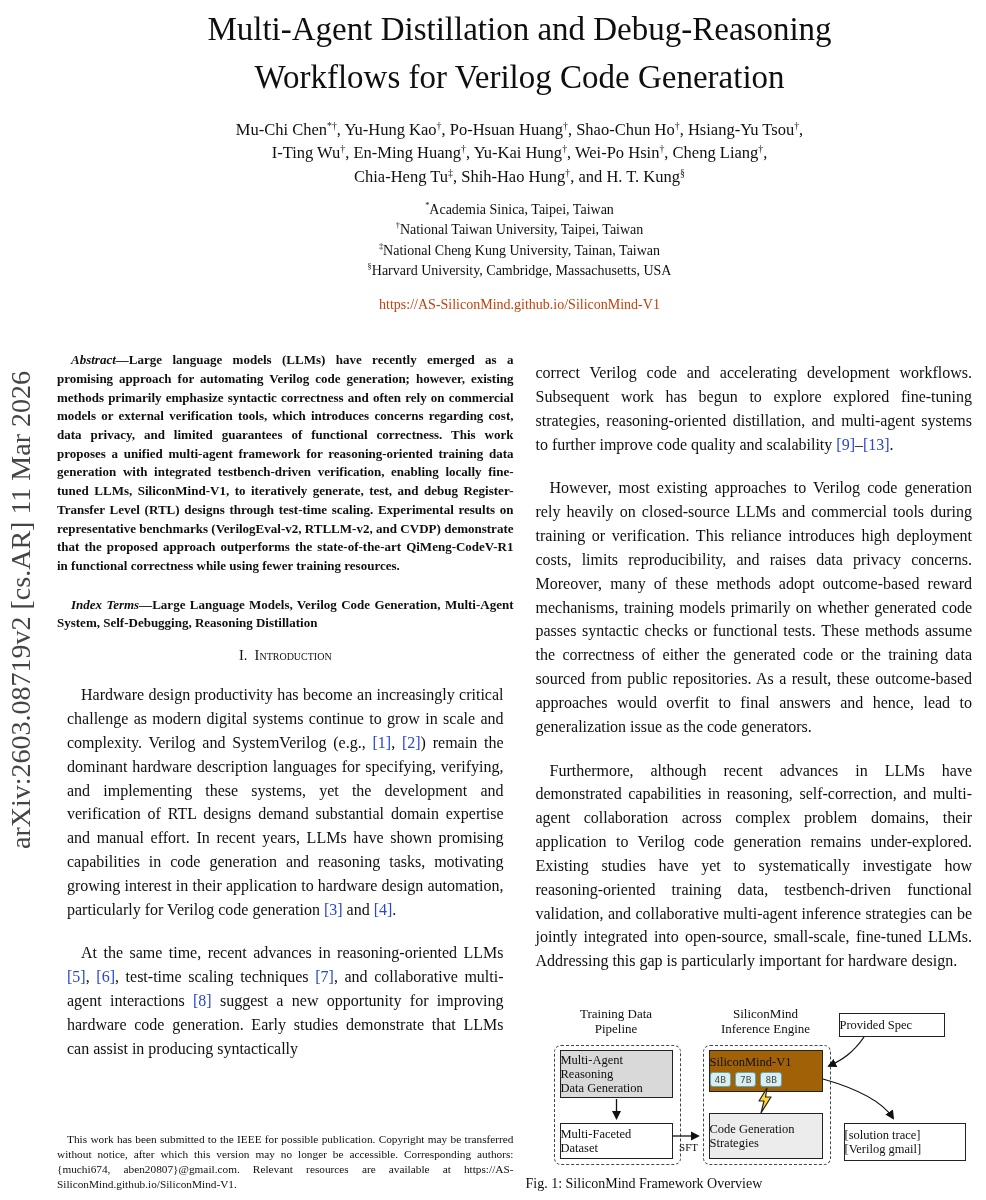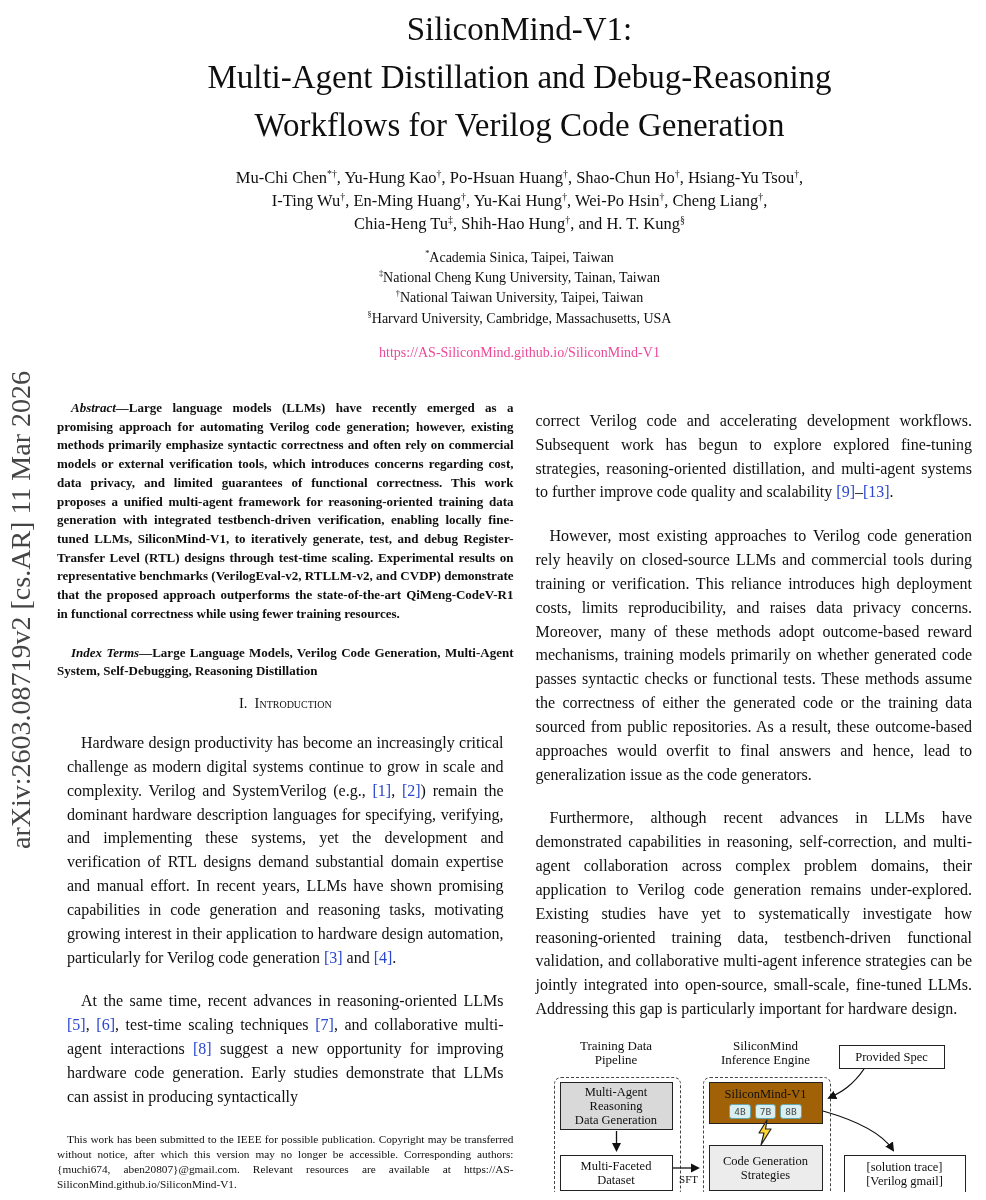--- a/index.html
+++ b/index.html
@@ -8,73 +8,72 @@
         padding:6px 4px 8px 57px;box-sizing:border-box;}
   
   .watermark{position:absolute;left:-298px;top:593px;width:640px;height:34px;transform:rotate(-90deg);
              font-size:28px;color:#454545;text-align:center;white-space:nowrap;}
   
   .titleblock{text-align:center;}
   .title{font-size:33px;line-height:1.45;font-weight:400;margin:0;}
   .authors{font-size:16.5px;line-height:1.42;margin-top:16px;}
   .affils{font-size:14px;line-height:1.45;margin-top:12px;}
   .url-line{margin-top:14px;}
-  .project-url{color:#ec4899;text-decoration:none;font-size:14px;cursor:pointer;}
+  .project-url{color:#c2410c;text-decoration:none;font-size:14px;cursor:pointer;}
   sup{font-size:60%;line-height:0;}
   
   .columns{display:flex;gap:12px;margin-top:38px;flex:1;min-height:0;}
   .col{flex:1 1 0;min-width:0;overflow:hidden;display:flex;flex-direction:column;}
   .abstract,.indexterms{font-weight:700;font-size:13px;line-height:1.44;text-align:justify;text-indent:14px;margin:0;}
   .indexterms{margin-top:20px;}
   .lead{font-style:italic;}
   .section-heading{font-size:14.5px;font-weight:400;font-variant:small-caps;text-align:center;margin:14px 0 9px;}
   .body{font-size:16px;line-height:1.49;text-align:justify;margin:10px;hyphens:auto;-webkit-hyphens:auto;}
   .indent{text-indent:14px;}
   .cite{color:#2946cc;cursor:pointer;}
   .footnote{font-size:11.3px;line-height:1.33;text-align:justify;text-indent:10px;margin-top:auto;padding-top:10px;}
   
   .fig{margin:0;margin-top:auto;padding-top:8px;}
   .diagram{position:relative;width:451px;height:160px;font-size:12.5px;line-height:1.12;}
   .dlabel{position:absolute;text-align:center;font-size:13px;line-height:1.12;}
   .dashed{position:absolute;border:1.4px dashed #444;border-radius:7px;}
   .dbox{position:absolute;border:1px solid #222;background:#fff;display:flex;flex-direction:column;
-        align-items:center;justify-content:center;text-align:center;z-index:2;box-sizing:border-box;}
+        align-items:flex-start;justify-content:center;text-align:center;z-index:2;box-sizing:border-box;}
   .graybox{background:#d9d9d9;}
   .lightgraybox{background:#ececec;}
   .tealbox{background:#a16207;}
   .chiprow{display:flex;gap:4px;margin-top:3px;}
   .chip{font-size:9.5px;line-height:1;padding:2px 4px;border:1px solid #63a6ae;border-radius:3px;
         background:#d8eef0;color:#4a4a4a;font-family:"DejaVu Sans Mono","Liberation Mono",monospace;}
   .sft{position:absolute;left:148px;top:134px;width:30px;text-align:center;font-size:11px;z-index:3;}
   .arrows{position:absolute;inset:0;width:100%;height:100%;z-index:1;pointer-events:none;}
   .bolt{position:absolute;left:230px;top:80px;z-index:4;}
   .figcaption{font-size:14px;margin-top:9px;}
 </style>
 </head>
 <body>
 
 <div class="page">
 
   <div class="watermark">arXiv:2603.08719v2 [cs.AR] 11 Mar 2026</div>
 
   <header class="titleblock">
     <h1 class="title">
-      <div>SiliconMind-V1:</div>
       <div>Multi-Agent Distillation and Debug-Reasoning</div>
       <div>Workflows for Verilog Code Generation</div>
     </h1>
     <div class="authors">
       <div>Mu-Chi Chen<sup>*†</sup>, Yu-Hung Kao<sup>†</sup>, Po-Hsuan Huang<sup>†</sup>, Shao-Chun Ho<sup>†</sup>, Hsiang-Yu Tsou<sup>†</sup>,</div>
       <div>I-Ting Wu<sup>†</sup>, En-Ming Huang<sup>†</sup>, Yu-Kai Hung<sup>†</sup>, Wei-Po Hsin<sup>†</sup>, Cheng Liang<sup>†</sup>,</div>
       <div>Chia-Heng Tu<sup>‡</sup>, Shih-Hao Hung<sup>†</sup>, and H. T. Kung<sup>§</sup></div>
     </div>
     <div class="affils">
       <div><sup>*</sup>Academia Sinica, Taipei, Taiwan</div>
+      <div><sup>†</sup>National Taiwan University, Taipei, Taiwan</div>
       <div><sup>‡</sup>National Cheng Kung University, Tainan, Taiwan</div>
-      <div><sup>†</sup>National Taiwan University, Taipei, Taiwan</div>
       <div><sup>§</sup>Harvard University, Cambridge, Massachusetts, USA</div>
     </div>
     <div class="url-line">
       <a class="project-url">https://AS-SiliconMind.github.io/SiliconMind-V1</a>
     </div>
   </header>
 
   <div class="columns">
 
     <div class="col">

